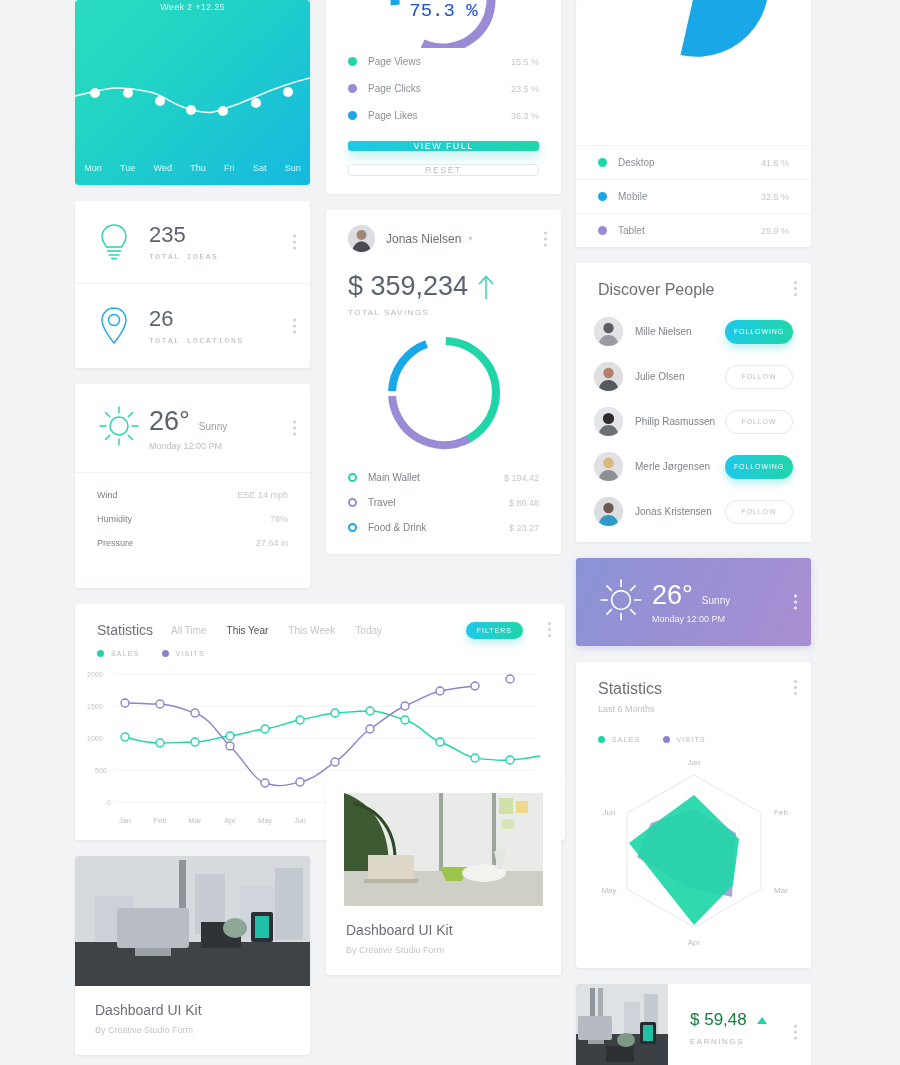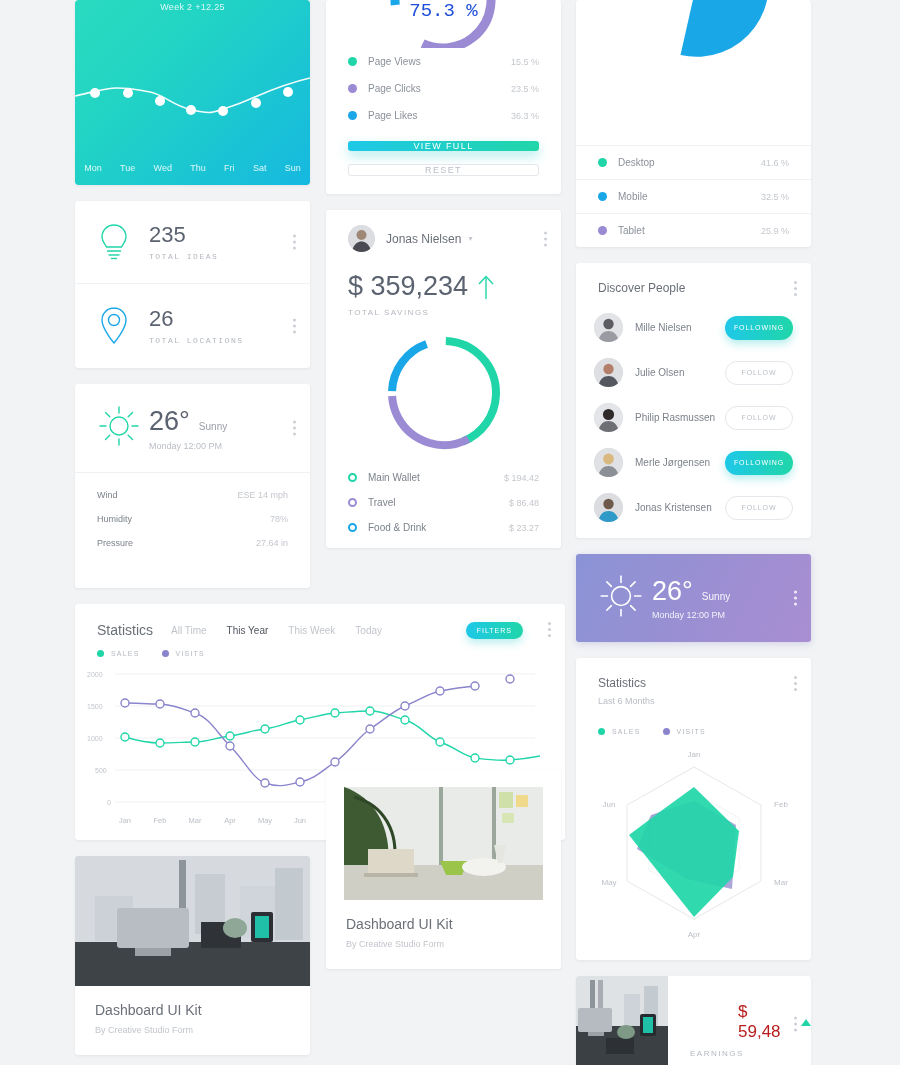--- a/index.html
+++ b/index.html
@@ -127,29 +127,29 @@
   .savings-amt {
     font-size: 27px; color: #5c6370; font-weight: 300;
     padding: 4px 22px 0; display: flex; align-items: center;
   }
   .savings-cap { font-size: 8px; letter-spacing: 1.5px; color: #b3b8bf; padding: 6px 22px 0; }
   .ringwrap { display: flex; justify-content: center; padding: 14px 0 6px; position: relative; }
   .ring-pct {
     position: absolute; top: 50%; left: 0; right: 0; transform: translateY(-50%);
     text-align: center; font-size: 17px; color: #5c6370; font-weight: 300;
   }
-  .wallets { padding: 4px 0 8px; }
+  .wallets { padding: 4px 0 14px; }
   .wallet-row { display: flex; align-items: center; padding: 7px 22px; font-size: 10px; color: #7c828b; }
   .wallet-row .ring { width: 9px; height: 9px; border-radius: 50%; border: 2px solid; margin-right: 11px; flex: none; }
   .wallet-row .nm { flex: 1; }
   .wallet-row .vl { color: #c3c7cd; font-size: 9px; }
 
   
   .panel-head { padding: 18px 22px 10px; position: relative; }
-  .panel-head .ttl { font-size: 12px; color: #6b7078; font-weight: 400; }
+  .panel-head .ttl { font-size: 16px; color: #6b7078; font-weight: 400; }
   .panel-head .sub { font-size: 9px; color: #b9bec5; margin-top: 6px; }
   .person { display: flex; align-items: center; padding: 8px 18px; }
   .person .avatar { width: 29px; height: 29px; }
   .person .nm { flex: 1; margin-left: 12px; font-size: 10px; color: #7c828b; }
   .pbtn {
     width: 68px; height: 24px; border-radius: 12px;
     display: flex; align-items: center; justify-content: center;
     font-size: 7px; letter-spacing: .9px; cursor: pointer; flex: none;
   }
   .pbtn.on { background: linear-gradient(90deg,#1ec8e8 0%,#20d6a8 100%); color:#fff;
@@ -177,21 +177,21 @@
   .radarwrap { padding: 4px 0 16px; display:flex; justify-content:center; }
 
   
   .imgcard-body { padding: 16px 20px 20px; }
   .imgcard-body .t { font-size: 14px; color: #6b7078; }
   .imgcard-body .s { font-size: 9px; color: #c1c5cb; margin-top: 7px; }
   .photo { width: 100%; display:block; }
   .earncard { display: flex; align-items: stretch; height: 96px; }
   .earncard .ph { width: 92px; flex: none; }
   .earncard .info { flex: 1; padding: 26px 0 0 22px; position: relative; }
-  .earncard .amt { font-size: 17px; color: #b91c1c; font-weight: 300; display:flex; align-items:center;margin-left:48px; }
+  .earncard .amt { font-size: 17px; color: #15803d; font-weight: 300; display:flex; align-items:center; }
   .earncard .cap { font-size: 8px; letter-spacing: 1.5px; color: #b3b8bf; margin-top: 7px; }
   .tri-up { width:0;height:0;border-left:5px solid transparent;border-right:5px solid transparent;
             border-bottom:7px solid #20d6a8; margin-left: 10px; }
 </style>
 </head>
 <body>
 
 <div class="grid">
 
   <div class="col col-left">

